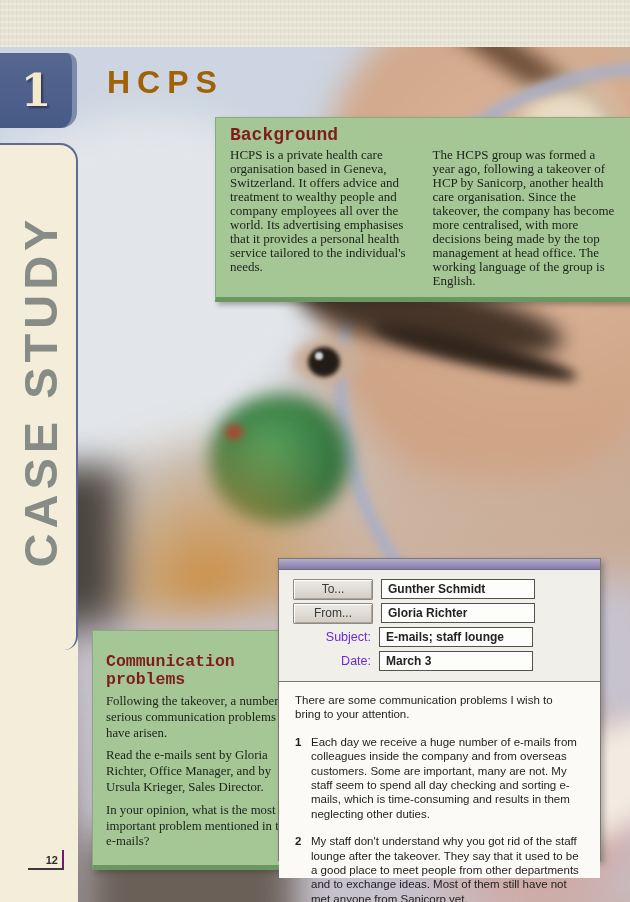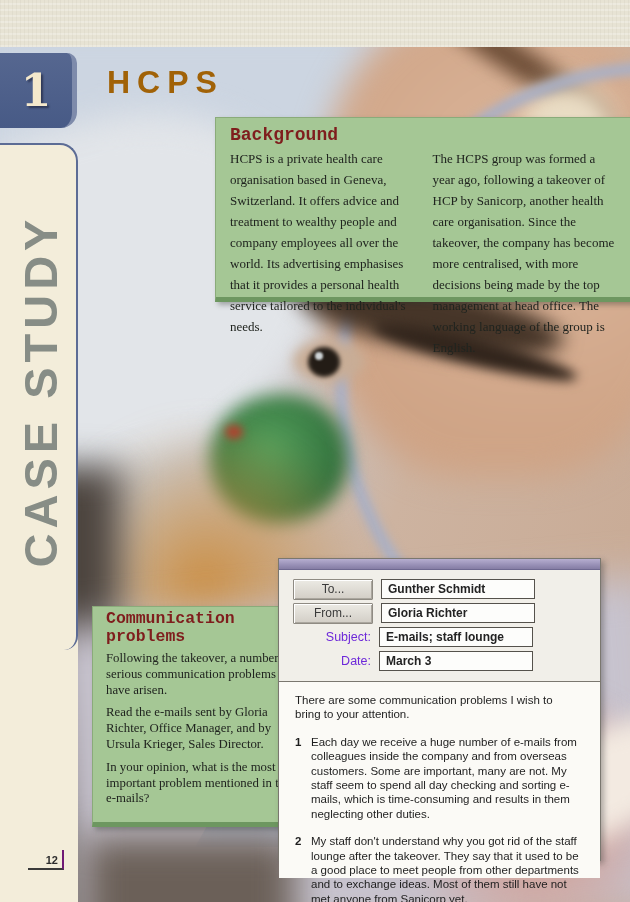--- a/index.html
+++ b/index.html
@@ -60,22 +60,22 @@
     text-shadow:2px 2px 2px rgba(30,35,60,.65);}
   .page-title{position:absolute;left:107px;top:64px;font-size:32px;font-weight:bold;letter-spacing:7px;color:#a16207;}
 
   
   .green-box{position:absolute;background:#a5c795;border:1px solid #8aab7a;border-bottom:5px solid #6d9760;
     box-shadow:3px 3px 5px rgba(40,45,40,.35);color:#20241f;}
   .gb-head{font-weight:bold;color:#7f1d1d;font-family:Liberation Mono, monospace;}
   .bg-box{left:215px;top:117px;width:390px;height:172px;padding:7px 12px 0 14px;}
   .bg-box .gb-head{font-size:18px;margin:0 0 3px 0;}
   .bg-cols{display:flex;gap:15px;}
-  .bg-col{width:50%;font-family:"Liberation Serif","DejaVu Serif",serif;font-size:13px;line-height:21px;}
-  .comm-box{left:92px;top:606px;width:196px;height:212px;padding:3px 11px 0 13px;}
+  .bg-col{width:50%;font-family:"Liberation Serif","DejaVu Serif",serif;font-size:13px;line-height:14px;}
+  .comm-box{left:92px;top:630px;width:196px;height:212px;padding:22px 11px 0 13px;}
   .comm-box .gb-head{font-size:16.5px;line-height:18px;margin:0 0 5px 0;}
   .comm-box p{margin:0 0 7px 0;font-family:"Liberation Serif","DejaVu Serif",serif;font-size:12.8px;line-height:15.8px;}
 
   
   .email{position:absolute;left:278px;top:558px;width:321px;height:301px;background:#f1efe9;
     border:1px solid #7a776f;box-shadow:3px 3px 6px rgba(40,40,40,.35);}
   .email-titlebar{height:10px;background:linear-gradient(180deg,#b6aed0 0%,#9a92b8 55%,#857da4 100%);
     border-bottom:1px solid #6e6890;}
   .email-header{padding:9px 12px 6px 14px;}
   .email-row{display:flex;align-items:center;margin-bottom:4px;height:20px;}

